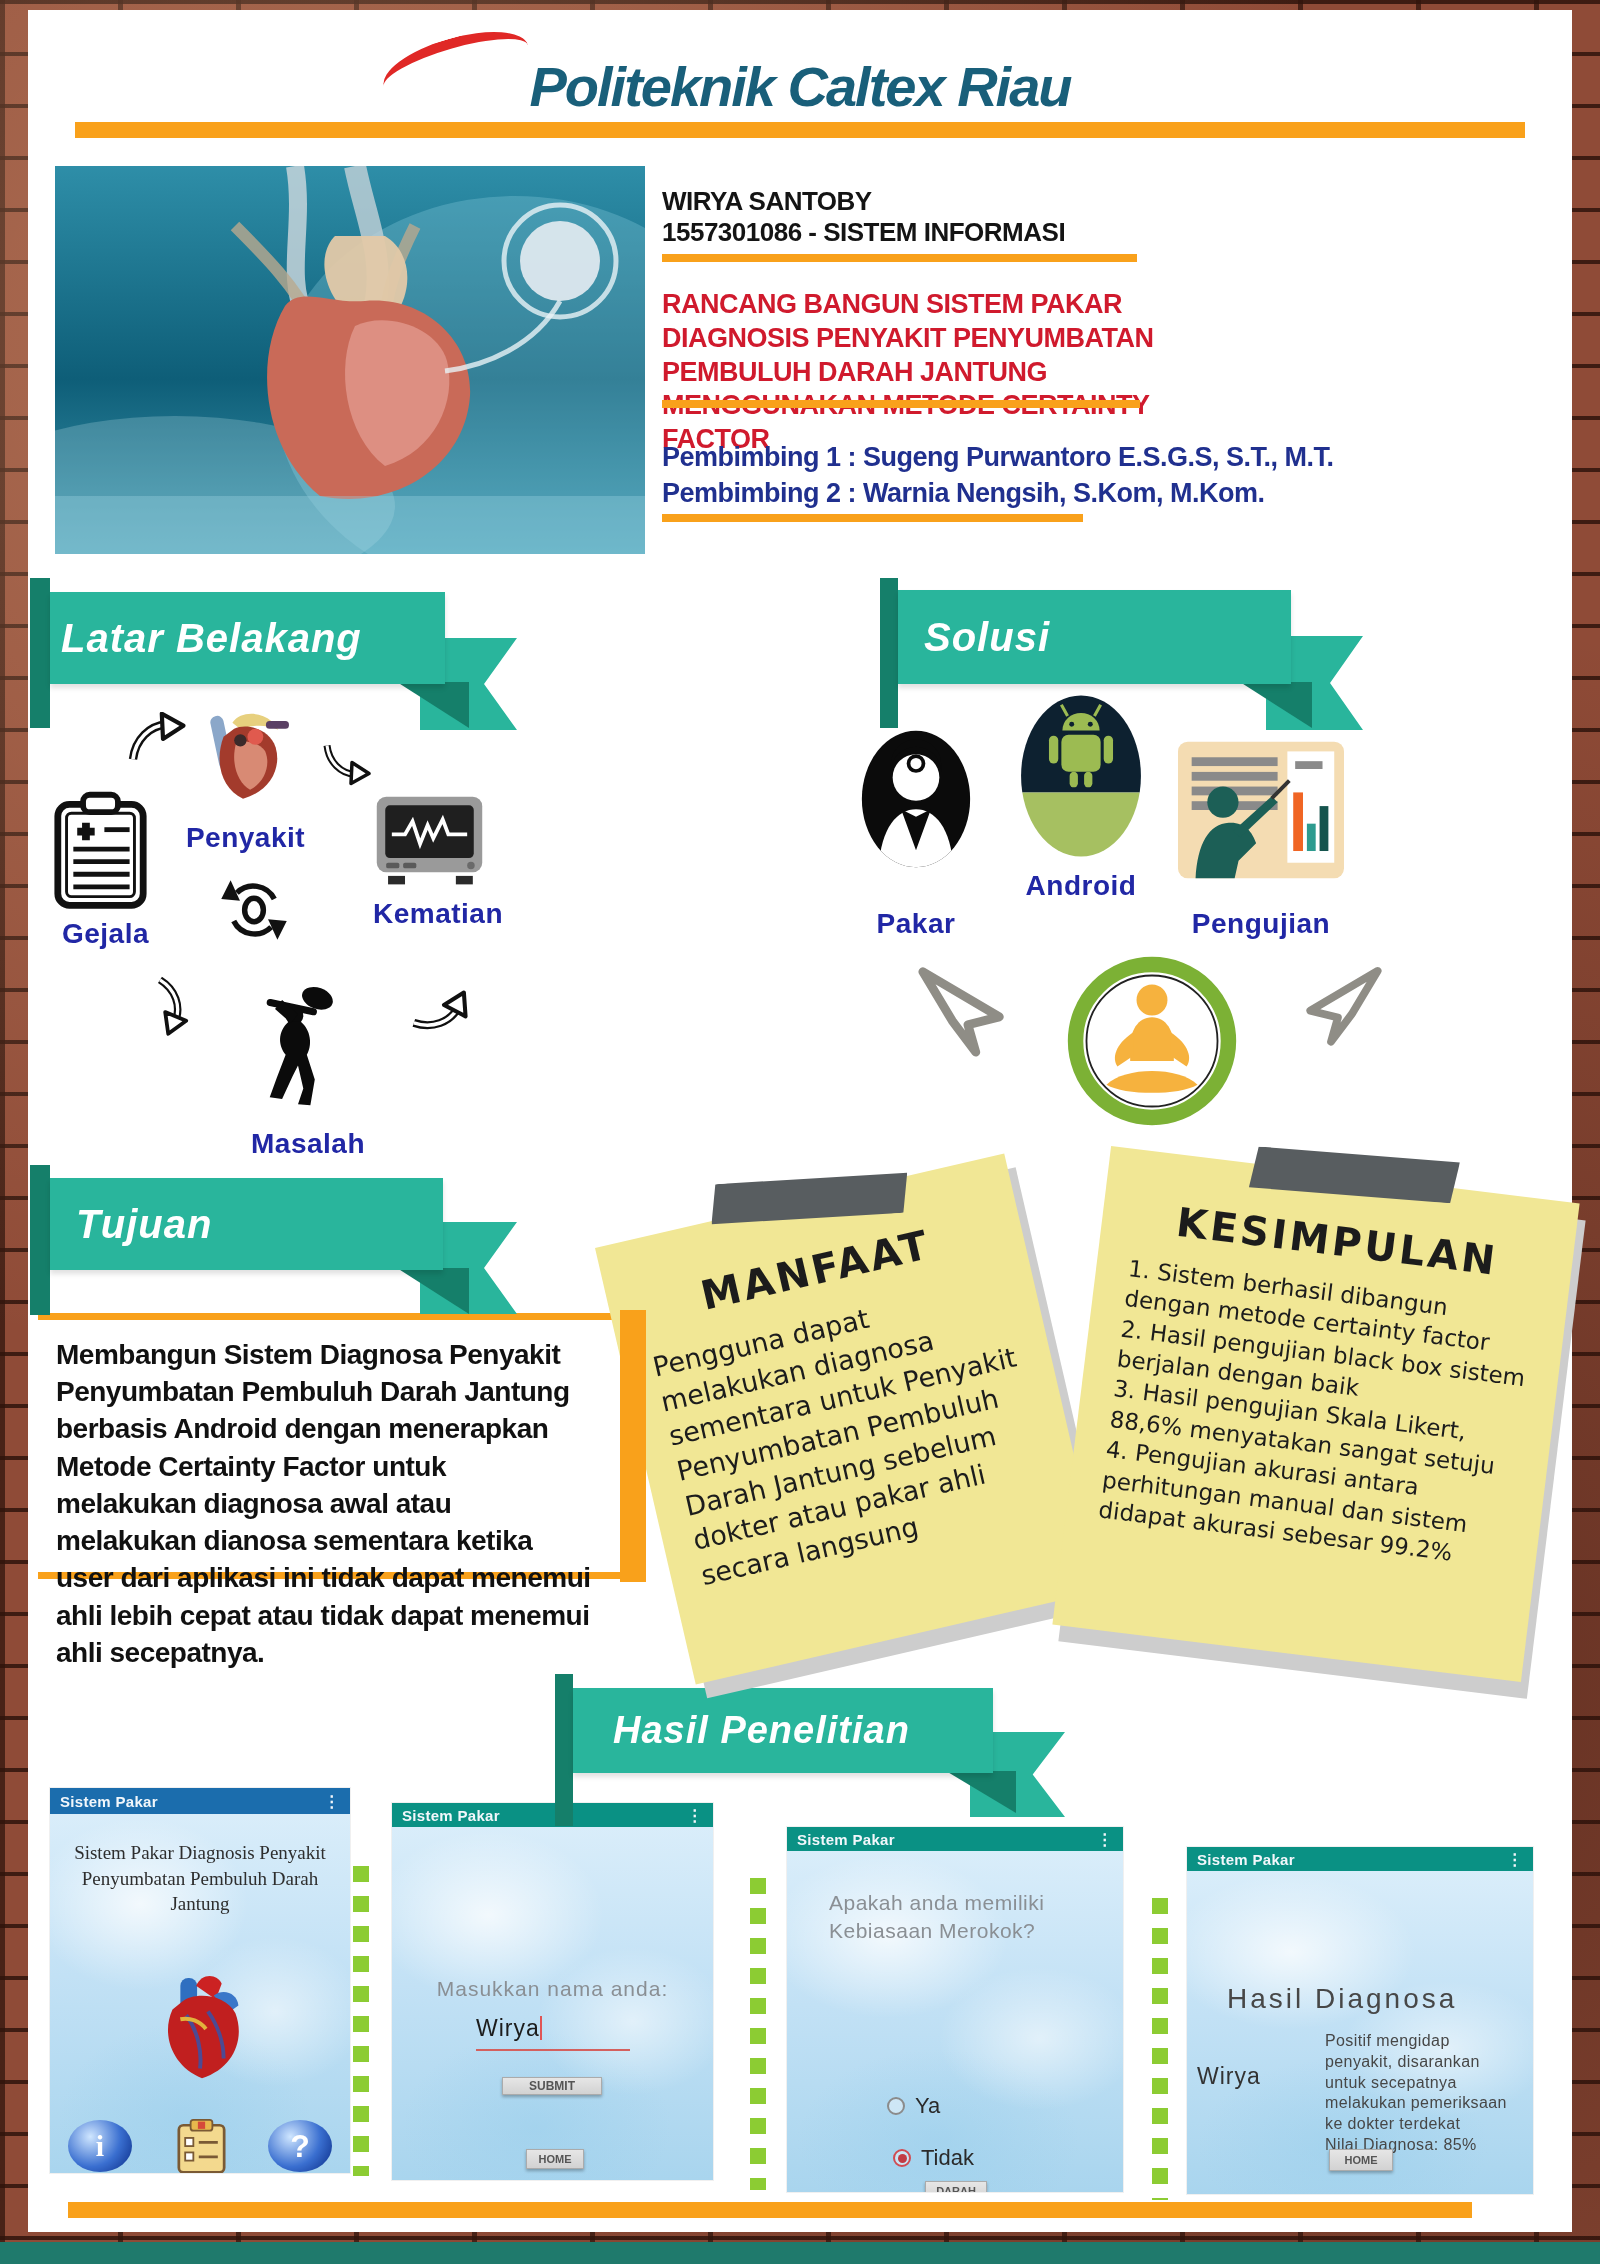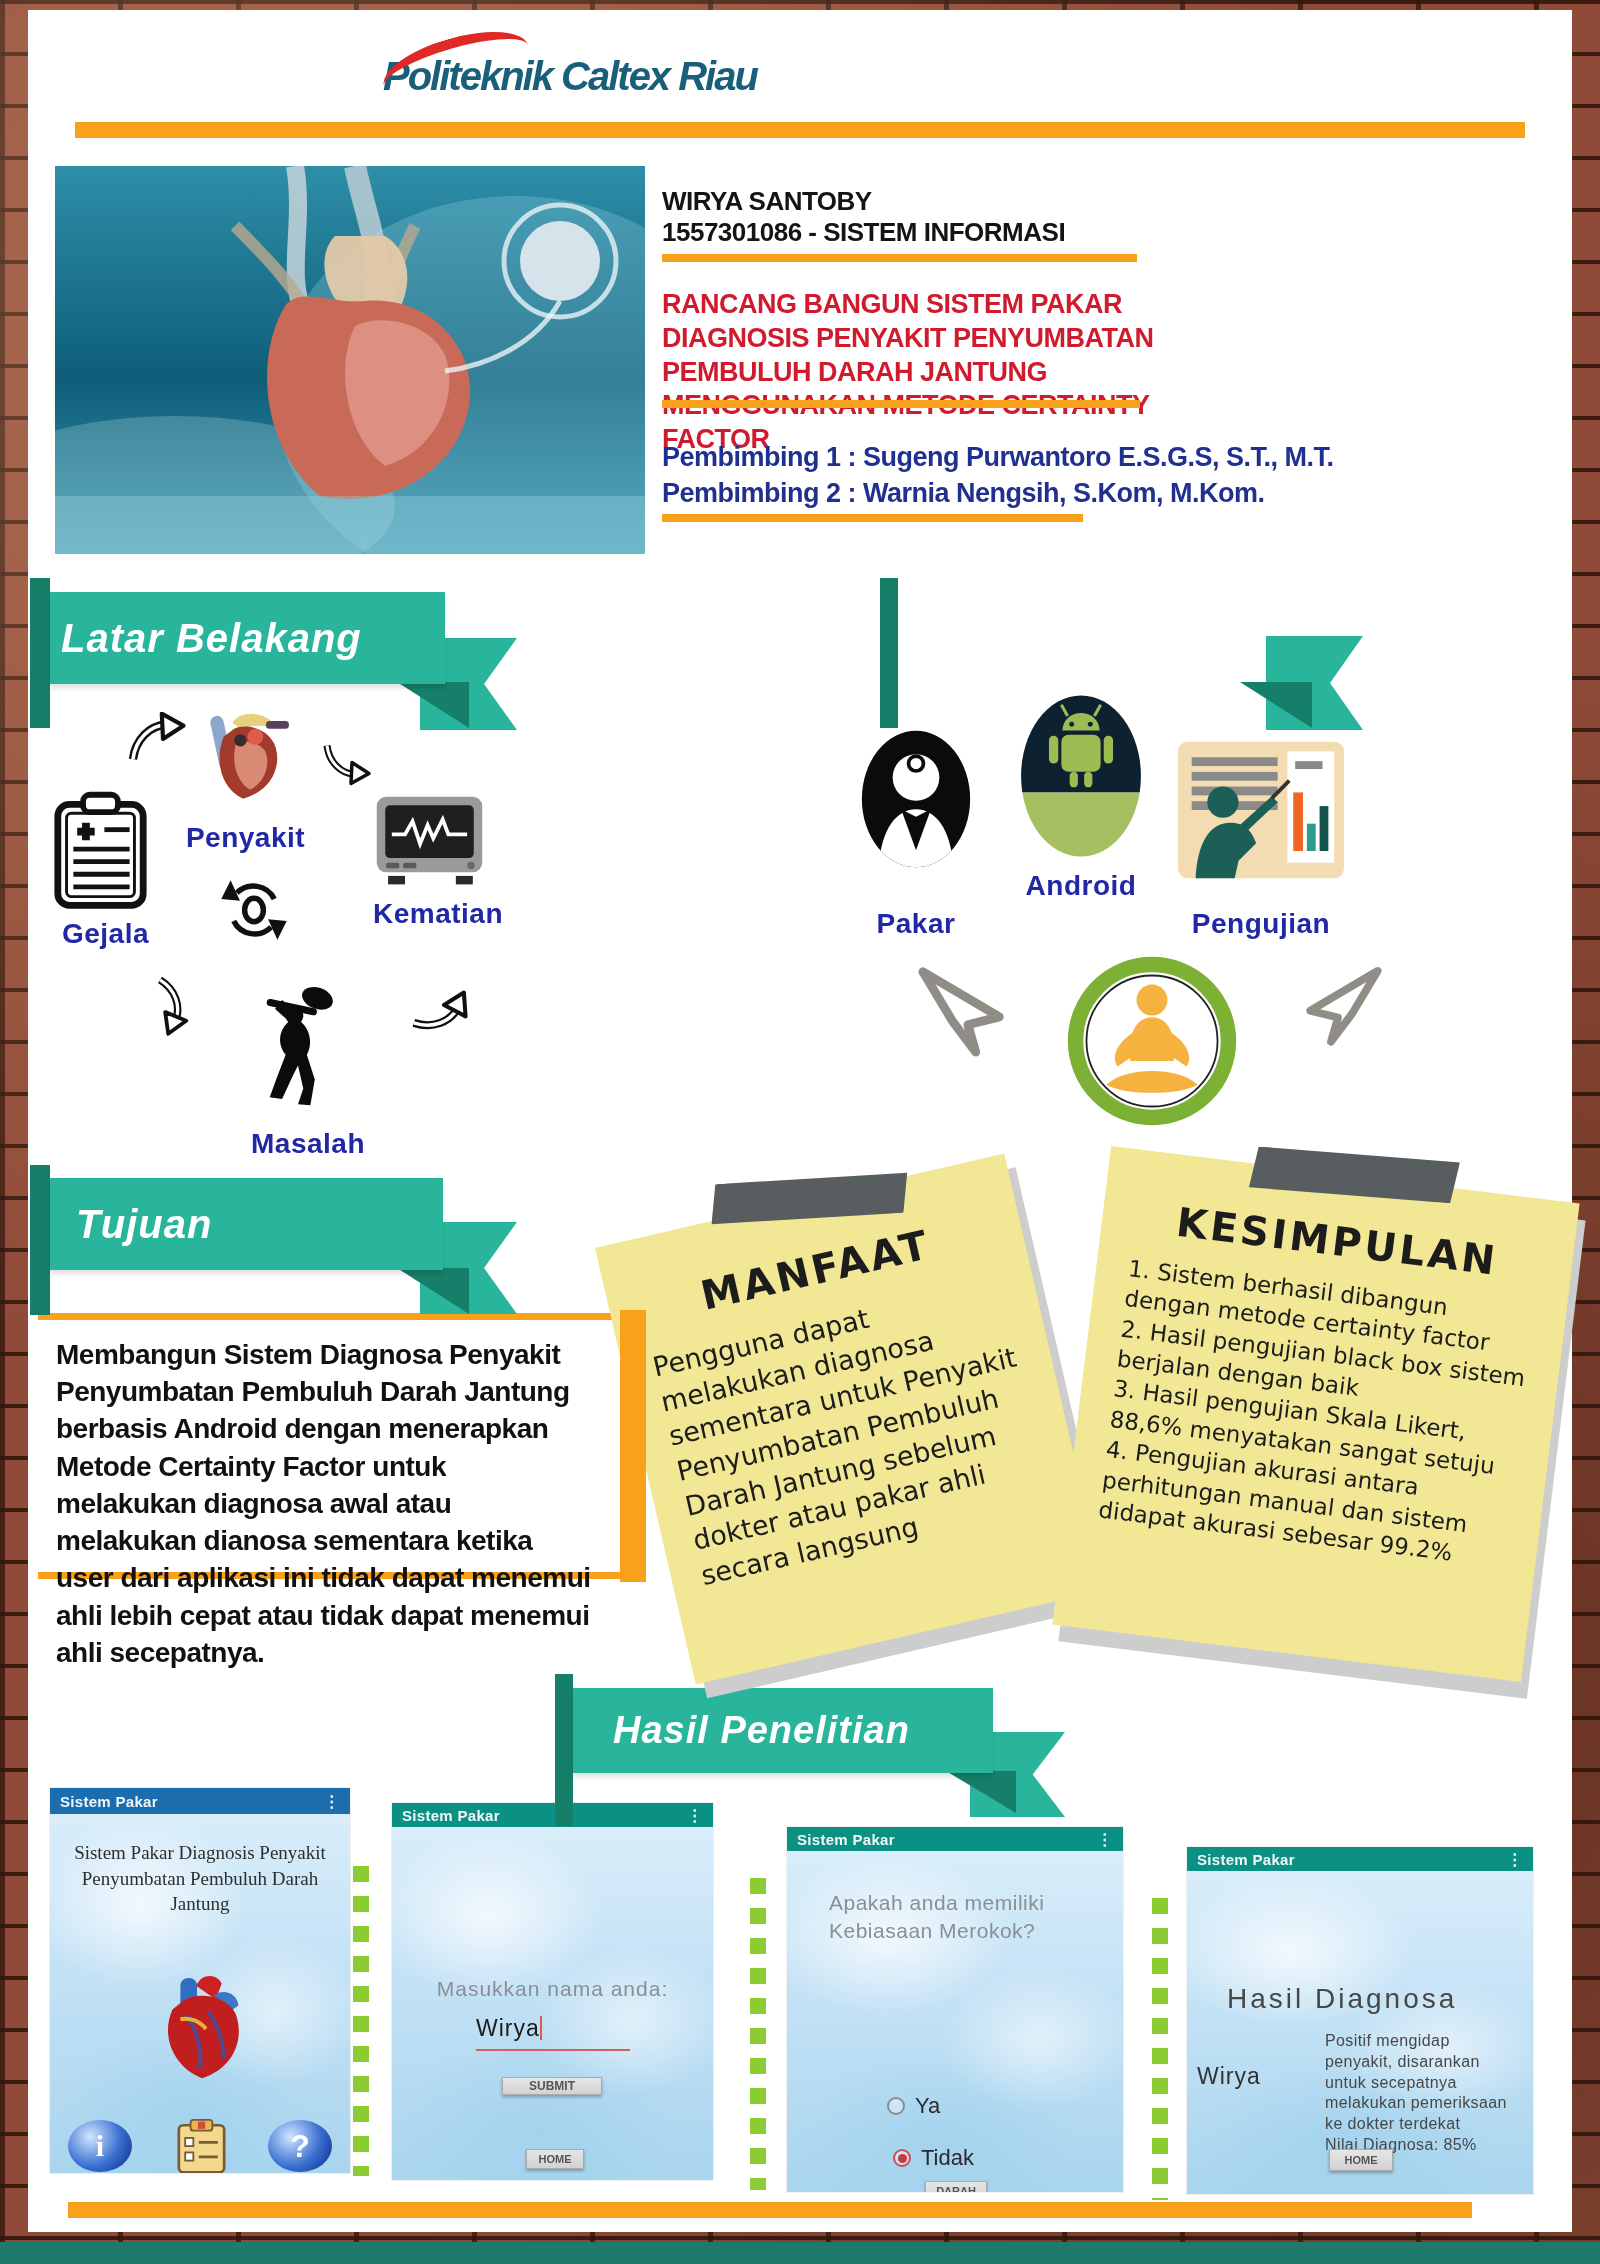--- a/index.html
+++ b/index.html
@@ -11,21 +11,21 @@
       radial-gradient(circle at 20% 15%, rgba(255,205,160,.28), transparent 45%),
       radial-gradient(circle at 85% 75%, rgba(45,15,8,.45), transparent 50%),
       linear-gradient(rgba(48,20,12,.85) 4px, transparent 4px),
       linear-gradient(90deg, rgba(48,20,12,.75) 5px, transparent 5px);
     background-size:100% 100%,100% 100%,100% 52px,118px 100%;
   }
   .abs{ position:absolute; }
   .poster{ position:absolute; left:28px; top:10px; width:1544px; height:2222px; background:#ffffff; }
   .hrule{ background:#f9a11b; }
 
-  .logo-text{ font-size:40px; font-weight:bold; font-style:italic; color:#195f7a; letter-spacing:-2px; text-align:left; width:100%; }
+  .logo-text{ font-size:56px; font-weight:bold; font-style:italic; color:#195f7a; letter-spacing:-2px; text-align:center; width:100%; }
   .swoosh{ border-top:10px solid #e02826; border-radius:50%; transform:rotate(-16deg); }
 
   .who{ font-size:26px; font-weight:bold; color:#141414; line-height:1.18; letter-spacing:-.5px;}
   .thesis{ font-size:27px; font-weight:bold; color:#d01a2d; line-height:1.25; letter-spacing:-.5px;}
   .advisor{ font-size:27px; font-weight:bold; color:#20308f; line-height:1.32; letter-spacing:-.5px;}
 
   .ribbon-main{ background:#29b59c; color:#fff; font-weight:bold; font-style:italic; font-size:40px;
     display:flex; align-items:center; letter-spacing:1px; box-shadow:0 4px 5px rgba(0,0,0,.12); z-index:3;}
   .ribbon-tail{ background:#29b59c; clip-path:polygon(0 0,100% 0,66% 50%,100% 100%,0 100%); z-index:1;}
   .ribbon-fold{ background:#157f6a; clip-path:polygon(0 0,100% 0,100% 100%); z-index:2;}
@@ -195,20 +195,21 @@
         </svg>
     </div>
     <div class="abs icon-label" style="left:20px;  top:908px; width:115px;">Gejala</div>
     <div class="abs icon-label" style="left:150px; top:812px; width:135px;">Penyakit</div>
     <div class="abs icon-label" style="left:330px; top:888px; width:160px;">Kematian</div>
     <div class="abs icon-label" style="left:195px; top:1118px; width:170px;">Masalah</div>
 
     <div class="abs ribbon-bar" style="left:852px;  top:568px; width:18px; height:150px;"></div>
     <div class="abs ribbon-tail" style="left:1238px; top:626px; width:97px; height:94px;"></div>
     <div class="abs ribbon-fold" style="left:1212px; top:672px; width:72px; height:46px;"></div>
+    <div class="abs ribbon-main" style="left:870px; top:580px; width:393px; height:94px; padding-left:26px;">Solusi</div>
 
     <div class="abs" style="left:832px; top:710px; width:112px; height:158px;">
       <svg width="112" height="158" viewBox="0 0 120 150">
         <defs>
             <clipPath id="pk">
               <ellipse cx="60" cy="75" rx="58" ry="73"></ellipse>
             </clipPath>
           </defs>
         <ellipse cx="60" cy="75" rx="58" ry="73" fill="#0b0b0b"></ellipse>
         <g clip-path="url(#pk)">

